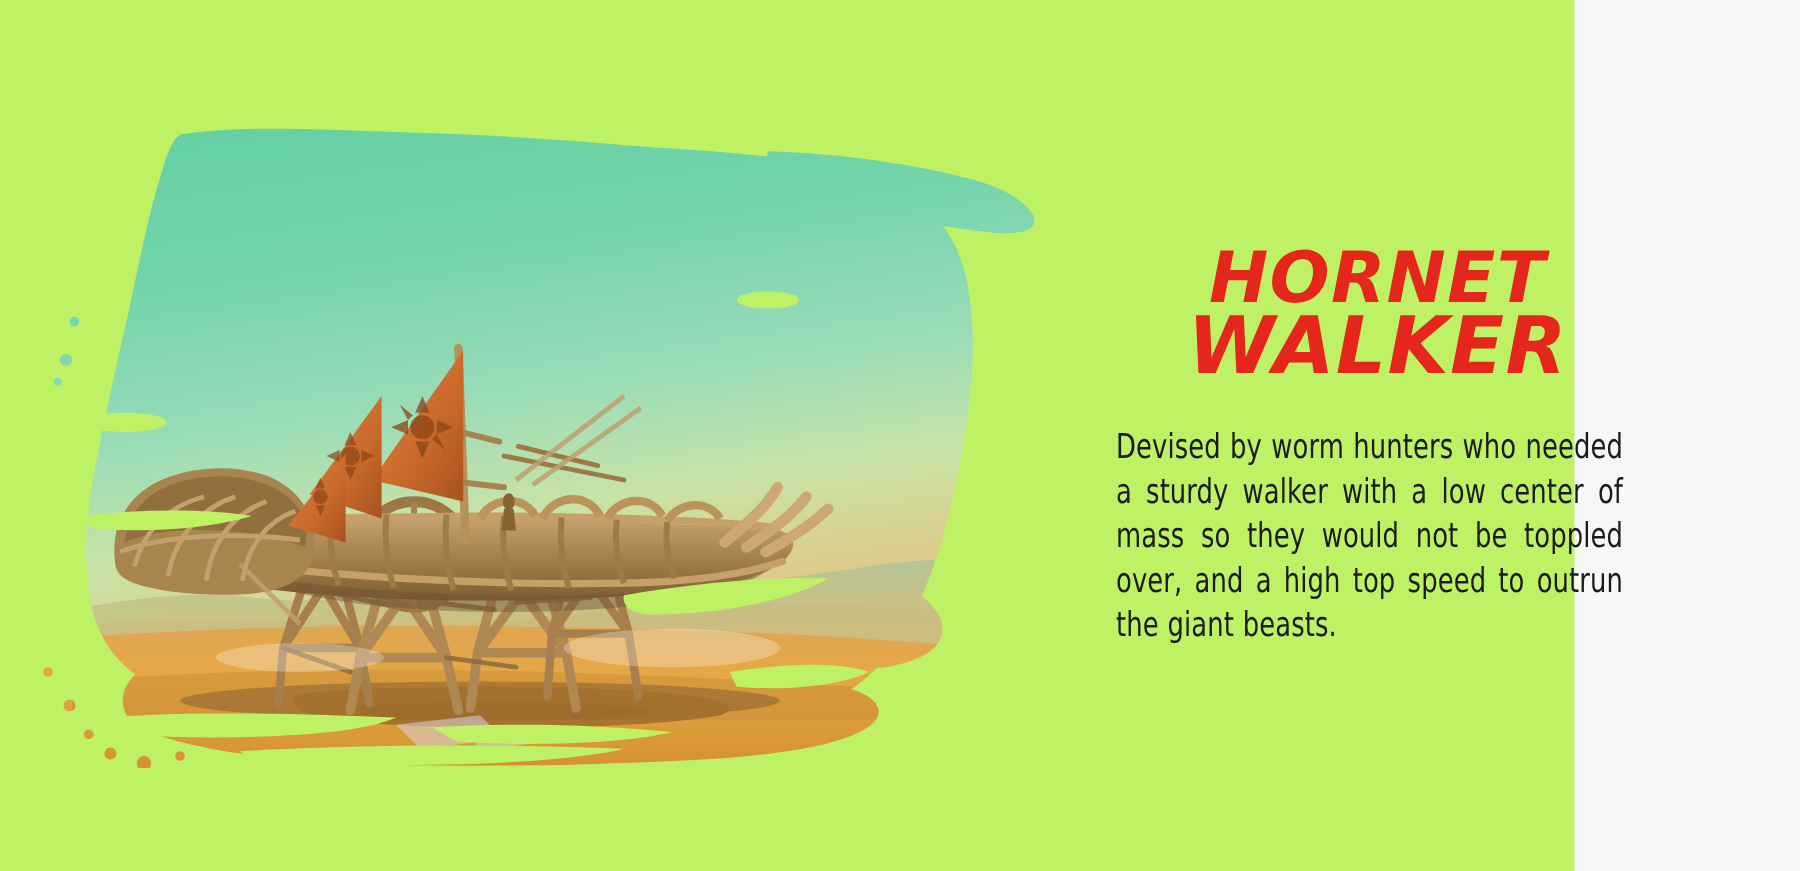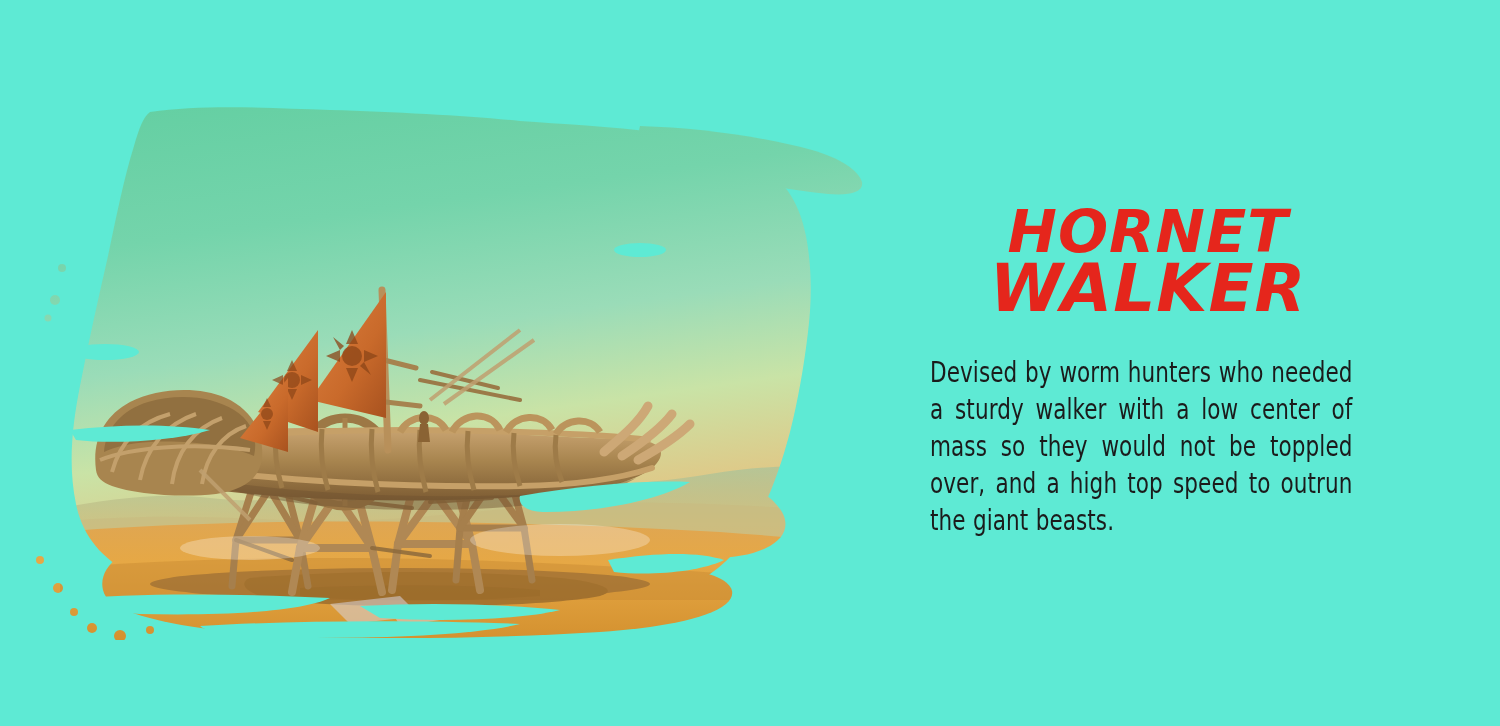--- a/index.html
+++ b/index.html
@@ -4,21 +4,21 @@
 <style>
   * { margin:0; padding:0; box-sizing:border-box; }
   html,body{ background:#f7f7f6; }
   body{
     width:1500px; height:726px;
     font-family:"Liberation Sans", sans-serif;
     overflow:hidden; position:relative;
   }
 
   
-  .page{ position:relative; width:1500px; height:726px; background:#5eead4; }
+  .page{ position:relative; width:1312px; height:726px; background:#bef264; }
 
   
   .art-panel{
     position:absolute; left:0; top:0; width:900px; height:726px;
     overflow:hidden;
   }
   .art-svg{ position:absolute; left:0; top:0; width:900px; height:726px; display:block; }
 
   
   .info-col{

